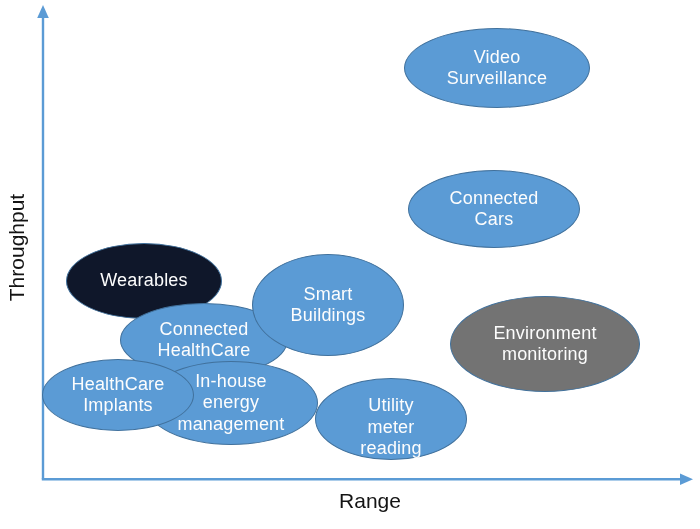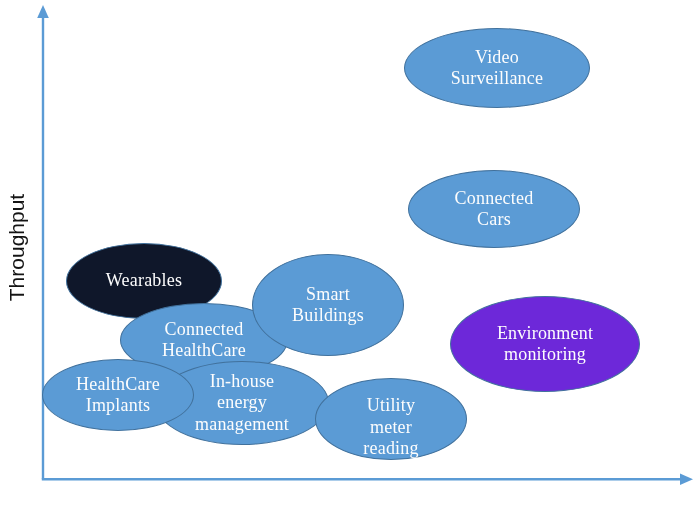--- a/index.html
+++ b/index.html
@@ -22,21 +22,20 @@
     border-radius: 50%;
     border: 1.5px solid #41719c;
     box-sizing: border-box;
     display: flex;
     align-items: center;
     justify-content: center;
     text-align: center;
     font-size: 18px;
     line-height: 1.18;
     letter-spacing: 0.2px;
-    font-family: Liberation Serif, serif;
   }
   .bubble span { white-space: pre-line; }
   .axis-label {
     position: absolute;
     text-align: center;
     font-size: 21px;
     color: #141414;
   }
   .y-axis-label {
     left: -83px;
@@ -66,46 +65,47 @@
 
   <div id="bubbles">
       <div class="bubble" style="left: 404px; top: 28px; width: 186px; height: 80px; background: rgb(91, 155, 213); border-color: rgb(65, 113, 156); color: rgb(253, 253, 253);">
         <span>Video
 Surveillance</span>
       </div>
       <div class="bubble" style="left: 408px; top: 170px; width: 172px; height: 78px; background: rgb(91, 155, 213); border-color: rgb(65, 113, 156); color: rgb(253, 253, 253);">
         <span>Connected
 Cars</span>
       </div>
-      <div class="bubble" style="left: 450px; top: 296px; width: 190px; height: 96px; background: #6d28d9; border-color: rgb(65, 113, 156); color: rgb(253, 253, 253); justify-content: center;">
+      <div class="bubble" style="left: 450px; top: 296px; width: 190px; height: 96px; background: #737373; border-color: rgb(65, 113, 156); color: rgb(253, 253, 253); justify-content: center;">
         <span>Environment
 monitoring</span>
       </div>
       <div class="bubble" style="left: 66px; top: 243px; width: 156px; height: 76px; background: #0f172a; border-color: rgb(65, 113, 156); color: rgb(253, 253, 253);">
         <span>Wearables</span>
       </div>
       <div class="bubble" style="left: 120px; top: 303px; width: 168px; height: 74px; background: rgb(91, 155, 213); border-color: rgb(65, 113, 156); color: rgb(253, 253, 253);">
         <span>Connected
 HealthCare</span>
       </div>
       <div class="bubble" style="left: 252px; top: 254px; width: 152px; height: 102px; background: rgb(91, 155, 213); border-color: rgb(65, 113, 156); color: rgb(253, 253, 253); align-items: center;">
         <span>Smart
 Buildings</span>
       </div>
-      <div class="bubble" style="left: 155px; top: 361px; width: 174px; height: 84px; background: rgb(91, 155, 213); border-color: rgb(65, 113, 156); color: rgb(253, 253, 253);">
+      <div class="bubble" style="left: 144px; top: 361px; width: 174px; height: 84px; background: rgb(91, 155, 213); border-color: rgb(65, 113, 156); color: rgb(253, 253, 253);">
         <span>In-house
 energy
 management</span>
       </div>
       <div class="bubble" style="left: 315px; top: 378px; width: 152px; height: 82px; background: rgb(91, 155, 213); border-color: rgb(65, 113, 156); color: rgb(253, 253, 253); align-items: flex-end;">
         <span>Utility
 meter
 reading</span>
       </div>
       <div class="bubble" style="left: 42px; top: 359px; width: 152px; height: 72px; background: rgb(91, 155, 213); border-color: rgb(65, 113, 156); color: rgb(253, 253, 253);">
         <span>HealthCare
 Implants</span>
       </div>
     </div>
 
   <div class="axis-label y-axis-label" style="color: rgb(20, 20, 20);">Throughput</div>
+  <div class="axis-label x-axis-label" style="color: rgb(20, 20, 20);">Range</div>
 
 </div>
 
 </body></html>

